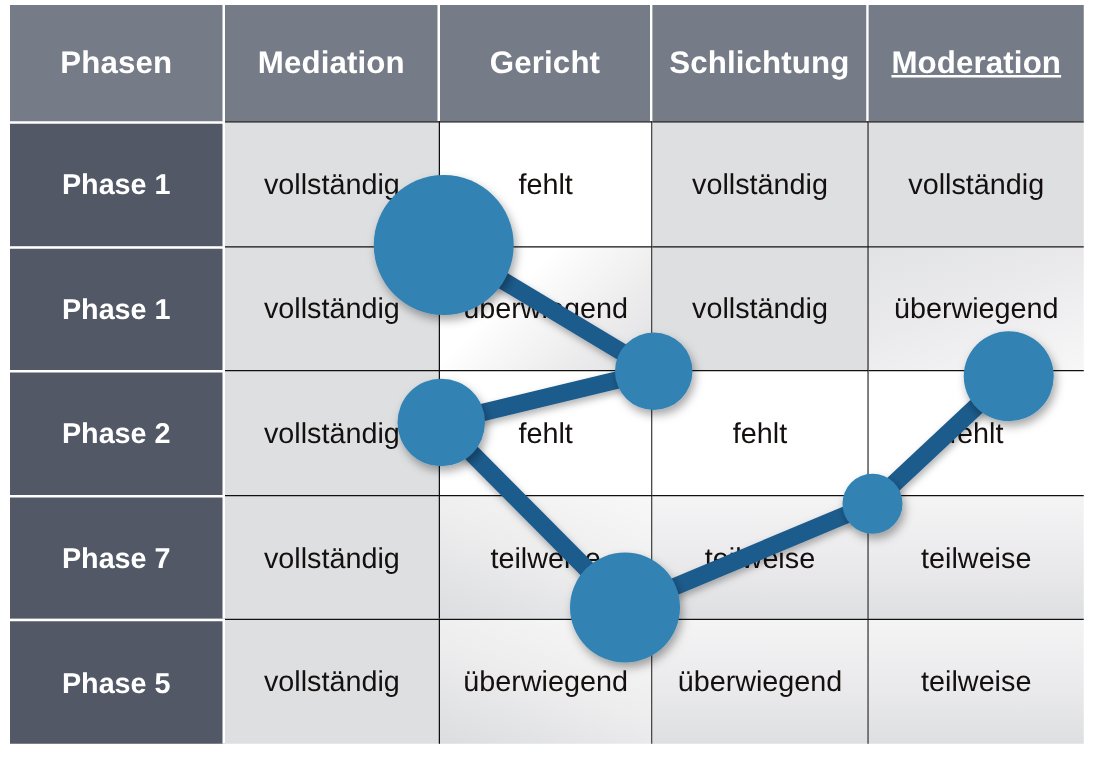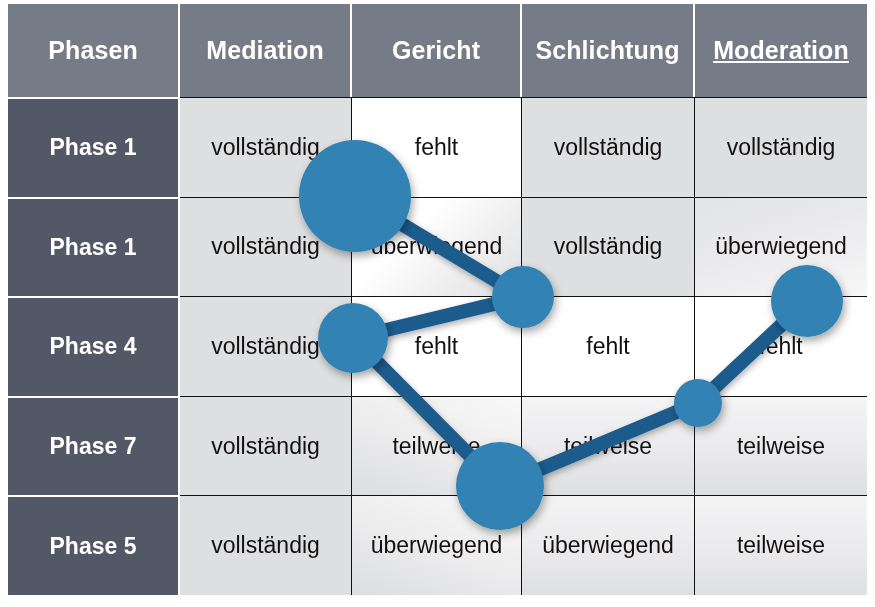--- a/index.html
+++ b/index.html
@@ -131,21 +131,21 @@
         <td class="cell bg-flat">vollständig</td>
       </tr>
       <tr>
         <td class="phase">Phase 1</td>
         <td class="cell bg-flat">vollständig</td>
         <td class="cell bg-gradA">überwiegend</td>
         <td class="cell bg-flat">vollständig</td>
         <td class="cell bg-gradB">überwiegend</td>
       </tr>
       <tr>
-        <td class="phase">Phase 4</td>
+        <td class="phase">Phase 2</td>
         <td class="cell bg-flat">vollständig</td>
         <td class="cell bg-white">fehlt</td>
         <td class="cell bg-white">fehlt</td>
         <td class="cell bg-white">fehlt</td>
       </tr>
       <tr>
         <td class="phase">Phase 7</td>
         <td class="cell bg-flat">vollständig</td>
         <td class="cell bg-gradC">teilweise</td>
         <td class="cell bg-gradD">teilweise</td>

